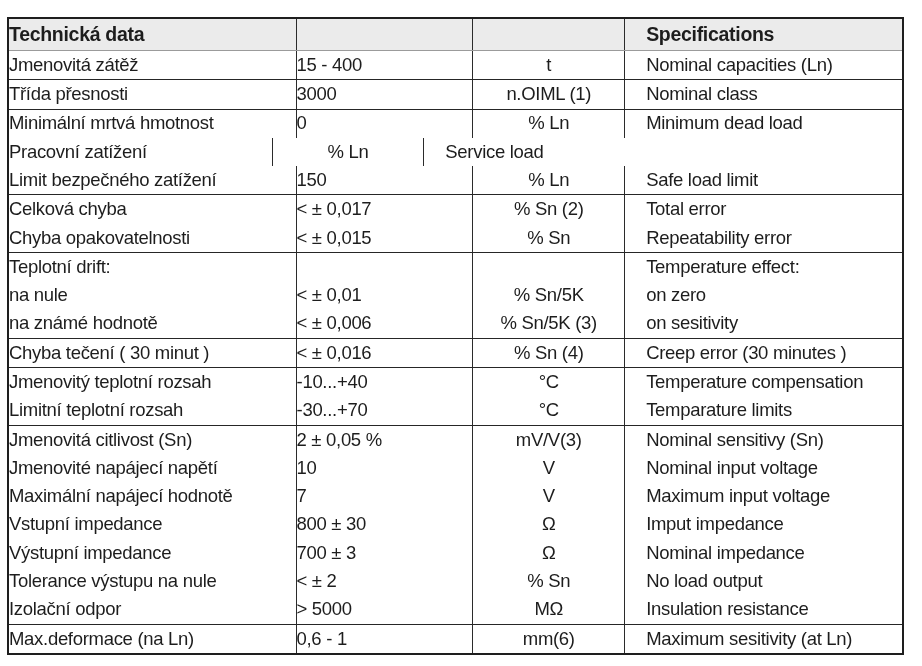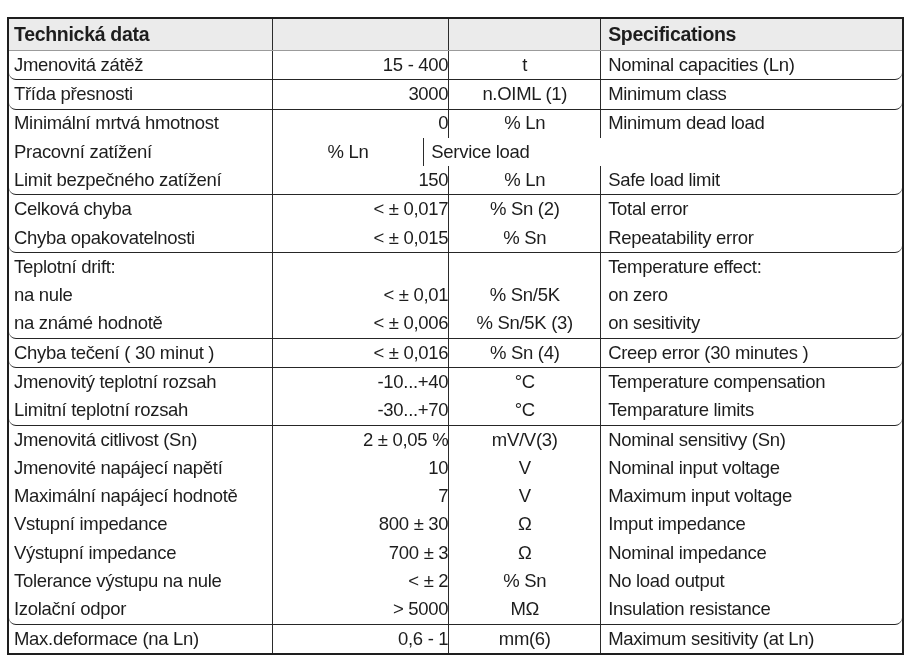--- a/index.html
+++ b/index.html
@@ -35,39 +35,38 @@
   }
   .rows {
     flex: 1;
     display: flex;
     flex-direction: column;
   }
   .trow {
     flex: 1;
     display: flex;
     min-height: 0;
-    border-radius: 7px;
   }
   .trow.sep {
     border-bottom: 1.8px solid #262626;
   }
   .cell {
     box-sizing: border-box;
     display: flex;
     align-items: center;
     overflow: hidden;
     white-space: nowrap;
     font-size: 18.5px;
     letter-spacing: -0.3px;
     line-height: 1;
   }
-  .c1 { width: 29.4%; padding-left: 5px; }
-  .c2 { width: 19.8%; justify-content: flex-end; border-left: 1.5px solid #2b2b2b; }
+  .c1 { width: 29.4%; }
+  .c2 { width: 19.8%; justify-content: flex-start; border-left: 1.5px solid #2b2b2b; margin-left: 24px; }
   .c3 { width: 17.0%; justify-content: center; border-left: 1.5px solid #2b2b2b; }
-  .c4 { flex: 1; padding-left: 7px; border-left: 1.5px solid #2b2b2b; }
+  .c4 { flex: 1; padding-left: 21px; border-left: 1.5px solid #2b2b2b; }
   .hrow .cell {
     font-weight: bold;
     font-size: 19.5px;
   }
   .cell b { font-weight: normal; white-space: pre; }
   .cell span { white-space: pre; }
 </style>
 </head>
 <body>
 
@@ -98,21 +97,21 @@
           <div class="cell c1">
             <span>Třída přesnosti</span>
           </div>
           <div class="cell c2">
             <span>3000</span>
           </div>
           <div class="cell c3">
             <span>n.OIML (1)</span>
           </div>
           <div class="cell c4">
-            <span>Minimum class</span>
+            <span>Nominal class</span>
           </div>
         </div>
         <div class="trow">
           <div class="cell c1">
             <span>Minimální mrtvá hmotnost</span>
           </div>
           <div class="cell c2">
             <span>0</span>
           </div>
           <div class="cell c3">

